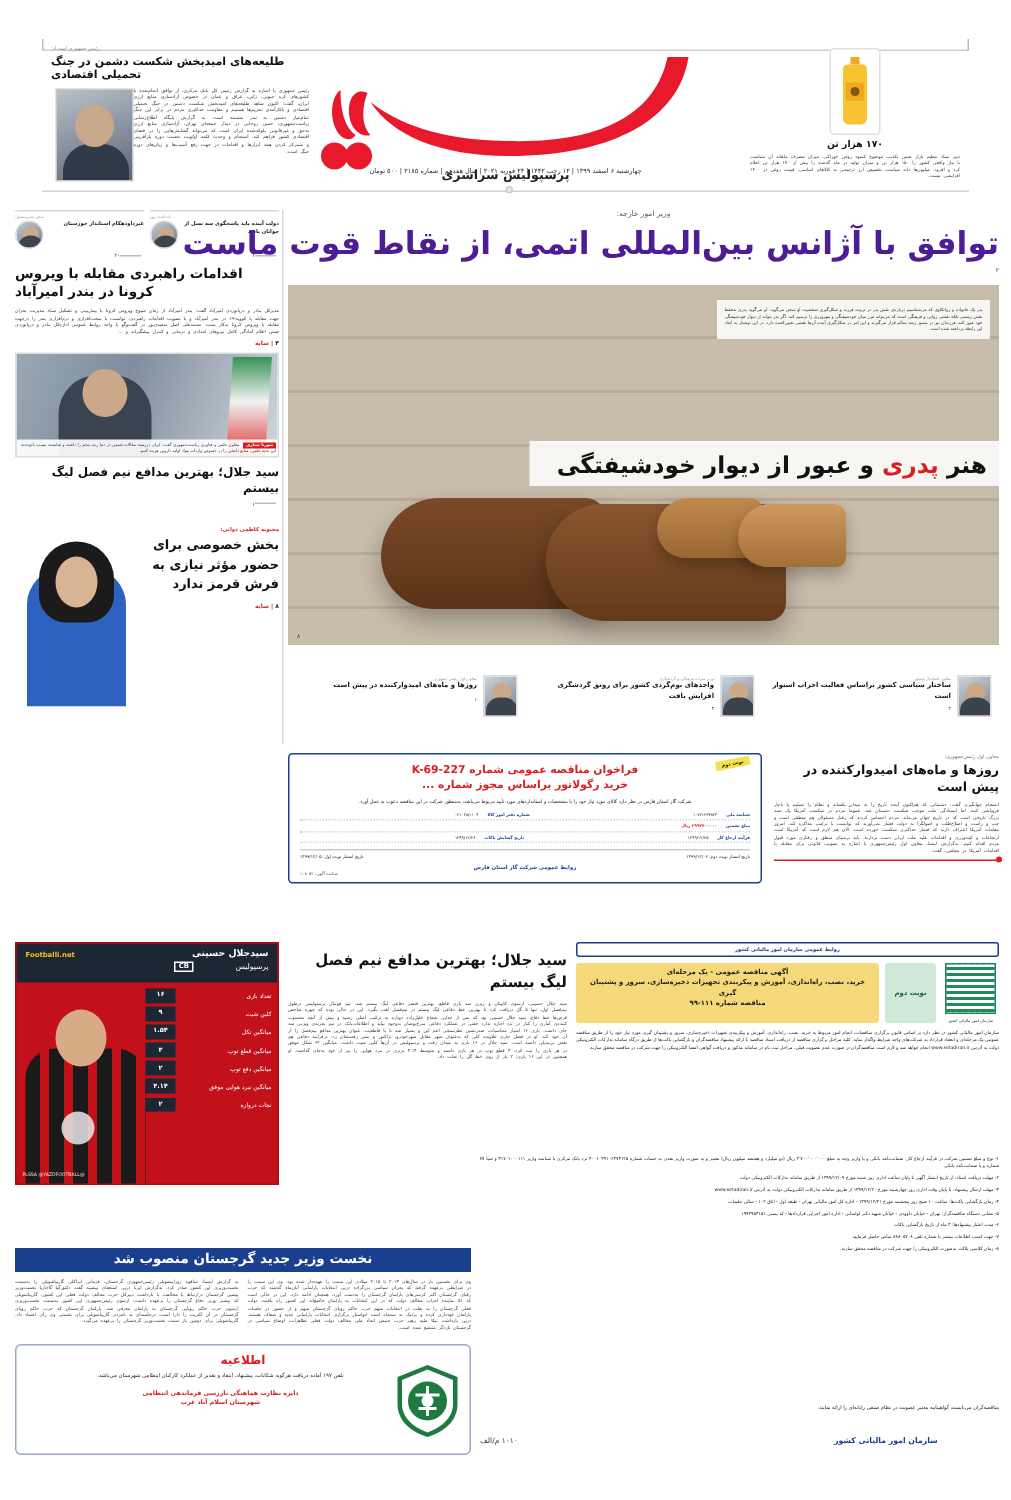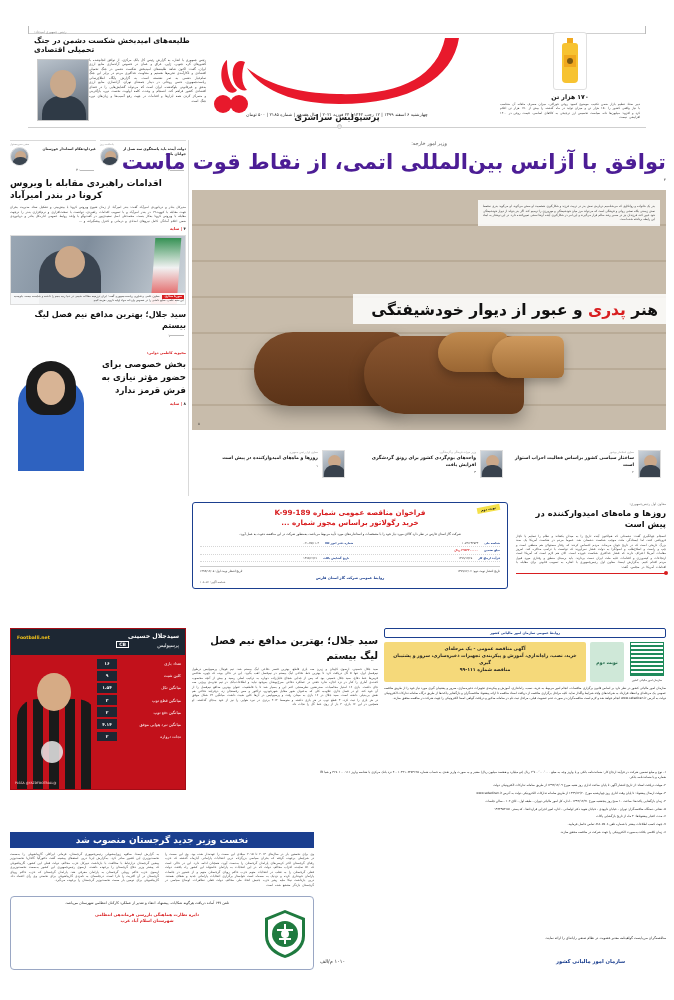--- a/index.html
+++ b/index.html
@@ -454,21 +454,21 @@
       <div class="band-left">
         <div class="bl-kick">معاون اول رئیس‌جمهوری:</div>
         <div class="bl-head">روزها و ماه‌های امیدوارکننده در پیش است</div>
         <div class="bl-body blur-txt ar">انسجام جهانگیری گفت: دشمنانی که هم‌اکنون آینده تاریخ را به میدان بکشاند و نظام را تسلیم یا ناچار فروپاشی کنند، اما ایستادگی ملت موجب شکست دشمنان شد. عموماً مردم در شکست آمریکا یک سند بزرگ تاریخی است که در تاریخ جهان می‌ماند. مردم احساس کردند که رفتار مسئولان هم منطقی است و چپ و راست و اصلاح‌طلب و اصولگرا به دولت فشار نمی‌آورند که توانست با ترامپ مذاکره کند. امروز مقامات آمریکا اعتراف دارند که فشار حداکثری شکست خورده است. الان هم لازم است که آمریکا است ارتجاعات و کینه‌ورزی و اقدامات علیه ملت ایران دست بردارند. باید برمبنای منطق و رفتاری مورد قبول مردم اقدام کنیم. به‌گزارش ایسنا، معاون اول رئیس‌جمهوری با اشاره به تصویب قانونی برای مقابله با اقدامات آمریکا در مجلس، گفت:</div>
         <div class="bl-underline"></div>
       </div>
 
       <div class="tender">
         <div class="ribbon">نوبت دوم</div>
         <h3>
-          <span>فراخوان مناقصه عمومی شماره K-99-189</span><br>
+          <span>فراخوان مناقصه عمومی شماره K-69-227</span><br>
           <span>خرید رگولاتور براساس مجوز شماره ...</span>
         </h3>
         <div class="sub ar">شرکت گاز استان فارس در نظر دارد کالای مورد نیاز خود را با مشخصات و استانداردهای مورد تأیید مربوط می‌باشد، به‌منظور شرکت در این مناقصه دعوت به عمل آورد.</div>
 
         <div class="t-line">
           <span class="lab">شناسه ملی</span>
           <span class="val">۱۰۷۳۱۲۴۴۸۳۳</span>
           <span class="lab">شماره دفتر امور کالا</span>
           <span class="val">۰۲۱۰۳۸/۱۱۰۴</span>
         </div>
@@ -586,19 +586,20 @@
   <div class="notice">
     <div class="nt-emblem">
       <svg width="44" height="50" viewBox="0 0 44 50" aria-hidden="true">
         <path d="M22 1 L42 9 V27 C42 39 32 46 22 49 C12 46 2 39 2 27 V9 Z" fill="#1f7a3f"></path>
         <path d="M22 4 L39 11 V27 C39 37 30 43 22 46 C14 43 5 37 5 27 V11 Z" fill="#fff"></path>
         <circle cx="22" cy="25" r="13" fill="#1f7a3f"></circle>
         <path d="M22 15 v20 M14 21 h16 M16 30 h12" stroke="#fff" stroke-width="2" fill="none"></path>
         <circle cx="22" cy="25" r="4" fill="#fff"></circle>
       </svg>
     </div>
+    <div class="nt-title">اطلاعیه</div>
     <div class="nt-body ar">تلفن ۱۹۷ آماده دریافت هرگونه شکایات، پیشنهاد، انتقاد و تقدیر از عملکرد کارکنان انتظامی شهرستان می‌باشد.</div>
     <div class="nt-org">
       <span>دایره نظارت هماهنگی بازرسی فرماندهی انتظامی</span><br><span>شهرستان اسلام آباد غرب</span>
     </div>
   </div>
 
 </div>
 
 </body></html>

